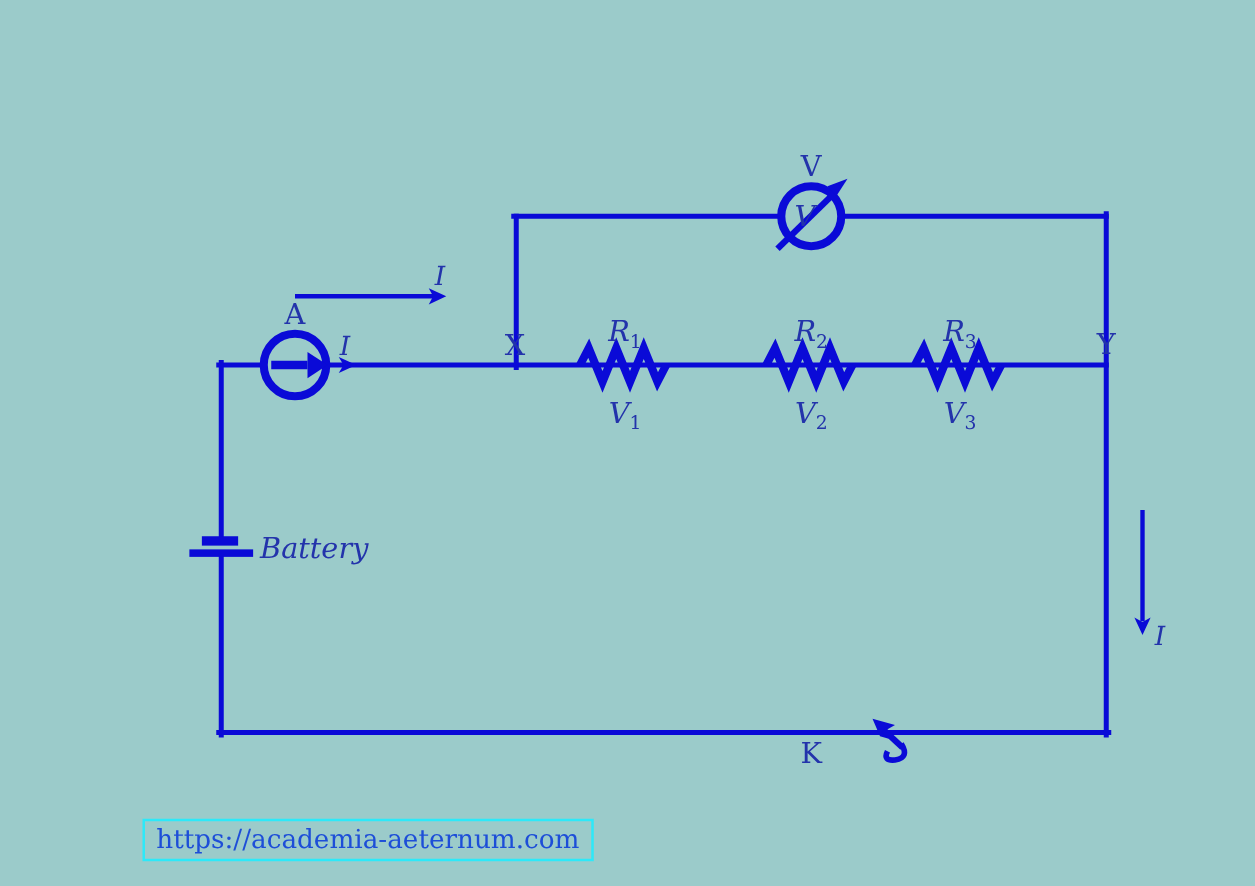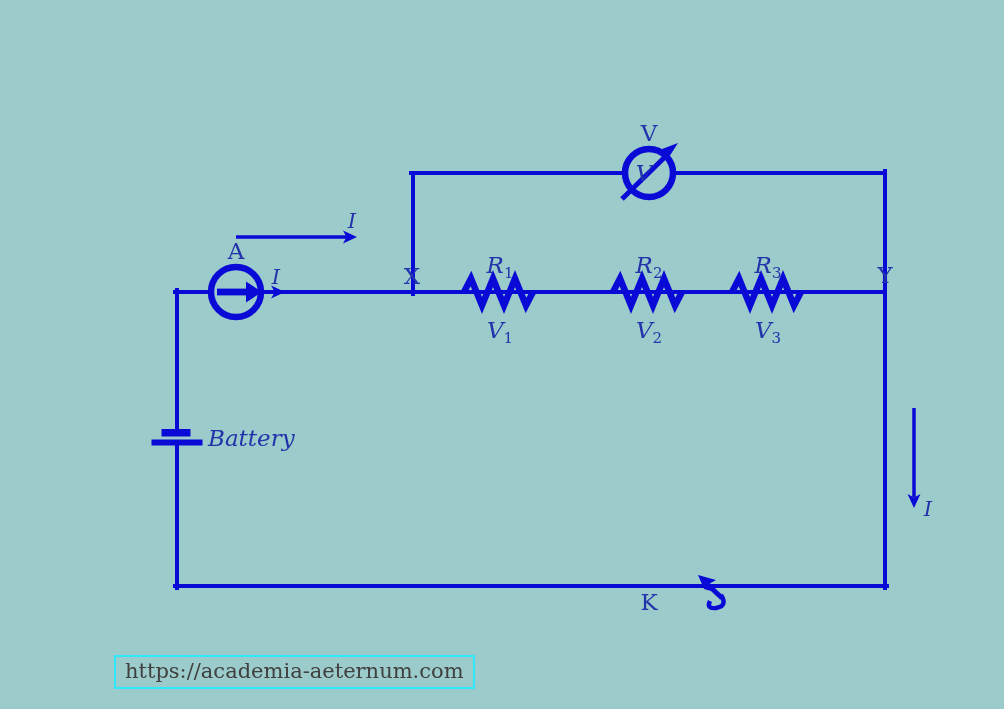--- a/index.html
+++ b/index.html
@@ -61,21 +61,21 @@
     font-family: "DejaVu Serif", serif;
     font-style: italic;
     font-size: 21px;
   }
   #url-box {
     position: absolute;
     left: 114px;
     top: 655px;
     border: 2px solid #2de9f9;
     padding: 2px 9px 4px 9px;
-    color: #404040;
+    color: #1d4ed8;
     font-size: 21px;
     font-family: "DejaVu Serif", serif;
     cursor: pointer;
   }
 </style>
 </head>
 <body>
 
 <svg id="circuit-svg" width="1004" height="709" viewBox="0 0 1004 709">
 

